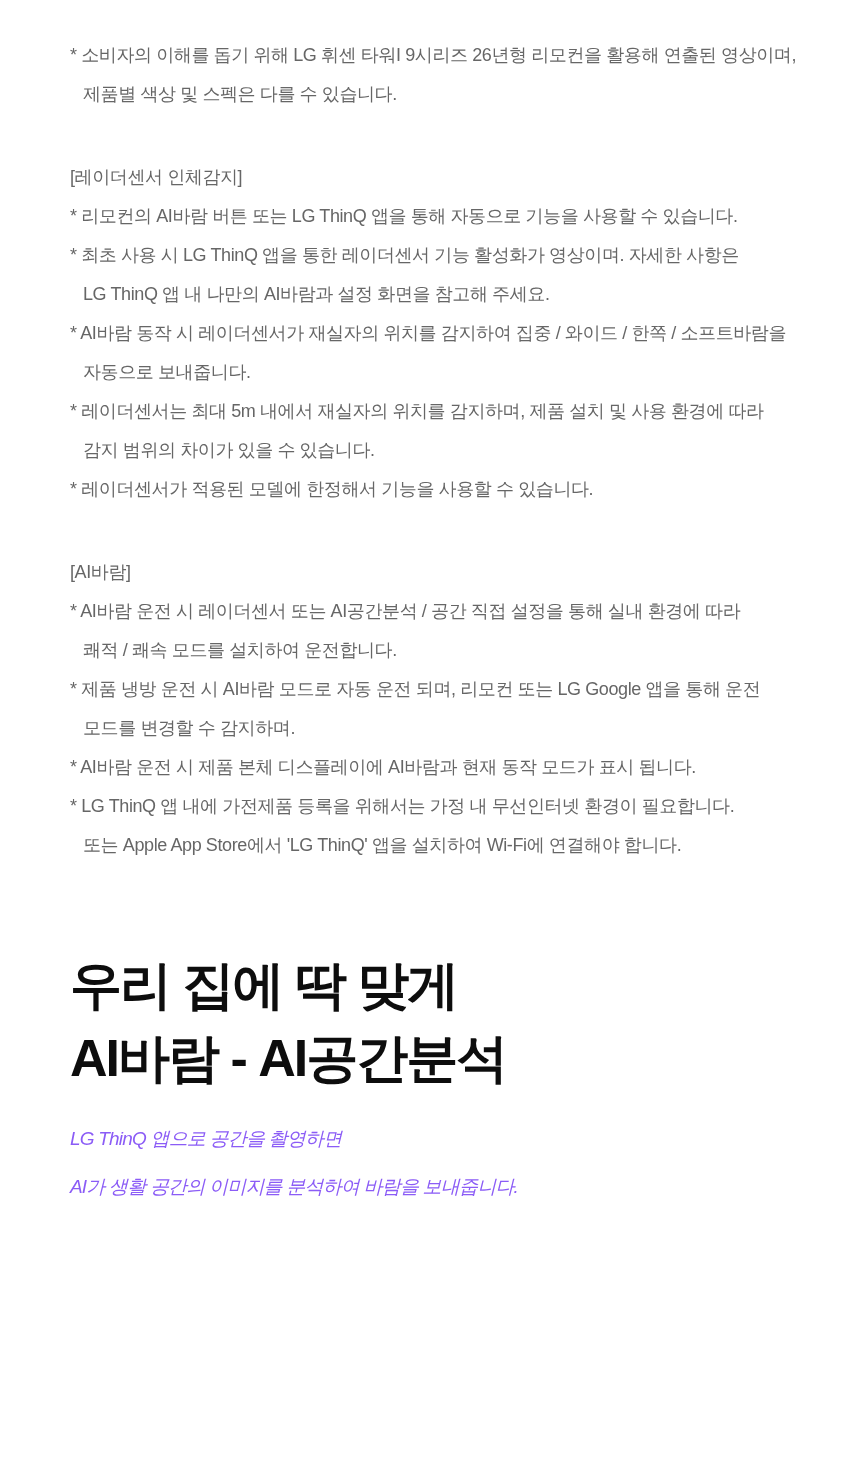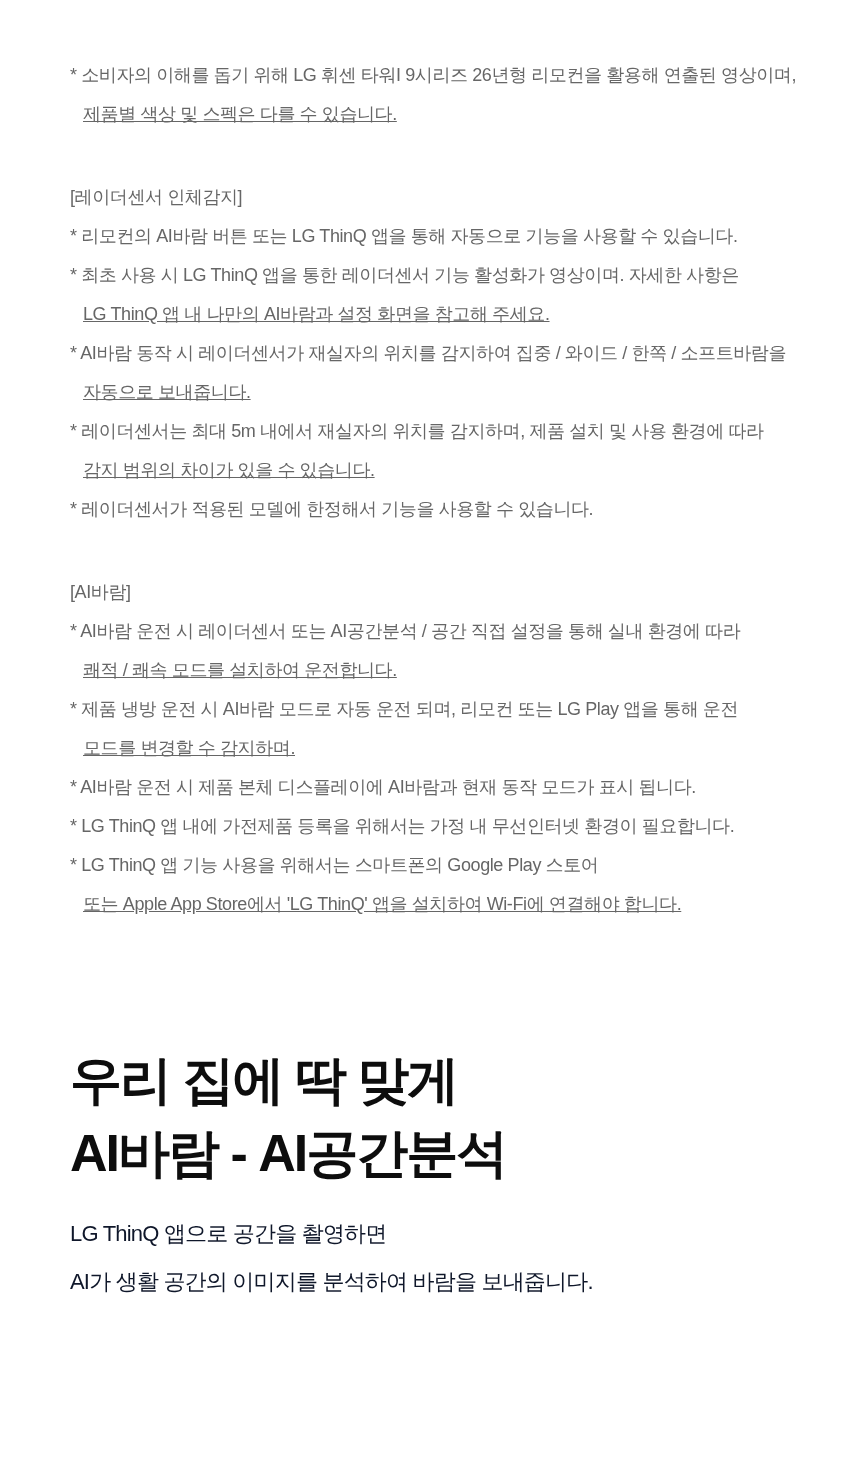--- a/index.html
+++ b/index.html
@@ -14,57 +14,56 @@
     background: #ffffff;
     overflow: hidden;
   }
 
   
   .notes {
     padding: 36px 40px 0 70px;
     color: #666666;
     font-size: 18px;
     letter-spacing: -0.4px;
-    margin-top: 20px;
   }
   .note-line {
     line-height: 39px;
     white-space: nowrap;
   }
   .note-line.cont {
     padding-left: 13px;
-    text-decoration: underline;
   }
   .section-title {
     margin-top: 44px;
     line-height: 39px;
     white-space: nowrap;
   }
 
   
   .hero {
     padding: 0 40px 0 70px;
-    margin-top: 120px;
+    margin-top: 84px;
   }
   .hero-title {
     font-size: 52px;
     font-weight: 700;
     color: #0d0d0d;
     line-height: 73px;
     letter-spacing: -2px;
     white-space: nowrap;
   }
   .hero-sub {
     margin-top: 20px;
-    font-size: 22px;
+    font-size: 19px;
     font-weight: 400;
-    color: #0f172a;
+    color: #8b5cf6;
     line-height: 48px;
     letter-spacing: -0.8px;
     white-space: nowrap;
+    font-style: italic;
   }
 </style>
 </head>
 <body>
 
 <div class="page">
 
   <div class="notes">
 
     <div>
@@ -81,28 +80,27 @@
       <p class="note-line cont">자동으로 보내줍니다.</p>
       <p class="note-line">* 레이더센서는 최대 5m 내에서 재실자의 위치를 감지하며, 제품 설치 및 사용 환경에 따라</p>
       <p class="note-line cont">감지 범위의 차이가 있을 수 있습니다.</p>
       <p class="note-line">* 레이더센서가 적용된 모델에 한정해서 기능을 사용할 수 있습니다.</p>
     </div>
 
     <div>
       <p class="section-title">[AI바람]</p>
       <p class="note-line">* AI바람 운전 시 레이더센서 또는 AI공간분석 / 공간 직접 설정을 통해 실내 환경에 따라</p>
       <p class="note-line cont">쾌적 / 쾌속 모드를 설치하여 운전합니다.</p>
-      <p class="note-line">* 제품 냉방 운전 시 AI바람 모드로 자동 운전 되며, 리모컨 또는 LG Play 앱을 통해 운전</p>
+      <p class="note-line">* 제품 냉방 운전 시 AI바람 모드로 자동 운전 되며, 리모컨 또는 LG Google 앱을 통해 운전</p>
       <p class="note-line cont">모드를 변경할 수 감지하며.</p>
       <p class="note-line">* AI바람 운전 시 제품 본체 디스플레이에 AI바람과 현재 동작 모드가 표시 됩니다.</p>
     </div>
 
     <div>
       <p class="note-line">* LG ThinQ 앱 내에 가전제품 등록을 위해서는 가정 내 무선인터넷 환경이 필요합니다.</p>
-      <p class="note-line">* LG ThinQ 앱 기능 사용을 위해서는 스마트폰의 Google Play 스토어</p>
       <p class="note-line cont">또는 Apple App Store에서 'LG ThinQ' 앱을 설치하여 Wi-Fi에 연결해야 합니다.</p>
     </div>
 
   </div>
 
   <div class="hero">
     <h1 class="hero-title">
       <div>우리 집에 딱 맞게</div>
       <div>AI바람 - AI공간분석</div>
     </h1>

